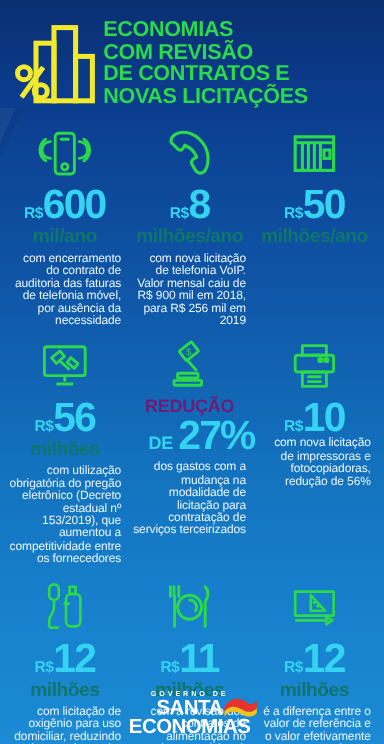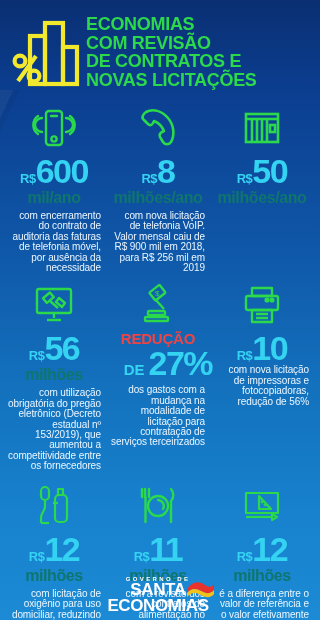--- a/index.html
+++ b/index.html
@@ -28,21 +28,21 @@
   .rows { position:relative; padding:6px 2px 0 2px; }
   .row { display:flex; align-items:flex-start; }
   .cell { width:33.333%; padding:0 5px; text-align:right; display:flex; flex-direction:column; align-items:center; }
   .icon-wrap { height:52px; display:flex; align-items:center; justify-content:center; }
   .num-line { color:#35d3f2; font-weight:bold; line-height:1; white-space:nowrap; }
   .num-line .cur { font-size:13px; letter-spacing:-.5px; }
   .num-line .big { font-size:34px; letter-spacing:-1.5px; }
   .num-line .pre { font-size:15px; letter-spacing:-.3px;margin-left:20px; }
   .sub-line { color:#0f766e; font-weight:bold; font-size:16px; line-height:17px; letter-spacing:-.4px; margin-top:1px; }
   .desc { color:#eaf6ff; font-size:10px; line-height:10.4px; margin-top:5px; letter-spacing:-.1px; }
-  .reduc { color:#ef4444; font-weight:bold; font-size:15px; letter-spacing:-.2px; line-height:15px; }
+  .reduc { color:#701a75; font-weight:bold; font-size:15px; letter-spacing:-.2px; line-height:15px; }
   
   .footer { position:absolute; left:0; bottom:6px; width:316px; display:flex; justify-content:center; }
   .gov-logo { text-align:center; position:relative; }
   .gov-top { color:#fff; font-size:6px; font-weight:bold; letter-spacing:2.4px; }
   .gov-name { color:#fff; font-weight:bold; font-size:17px; line-height:16px; letter-spacing:-.4px; }
   .ribbon { position:absolute; right:-6px; top:4px; width:30px; height:18px; }
 </style>
 </head>
 <body>
 

